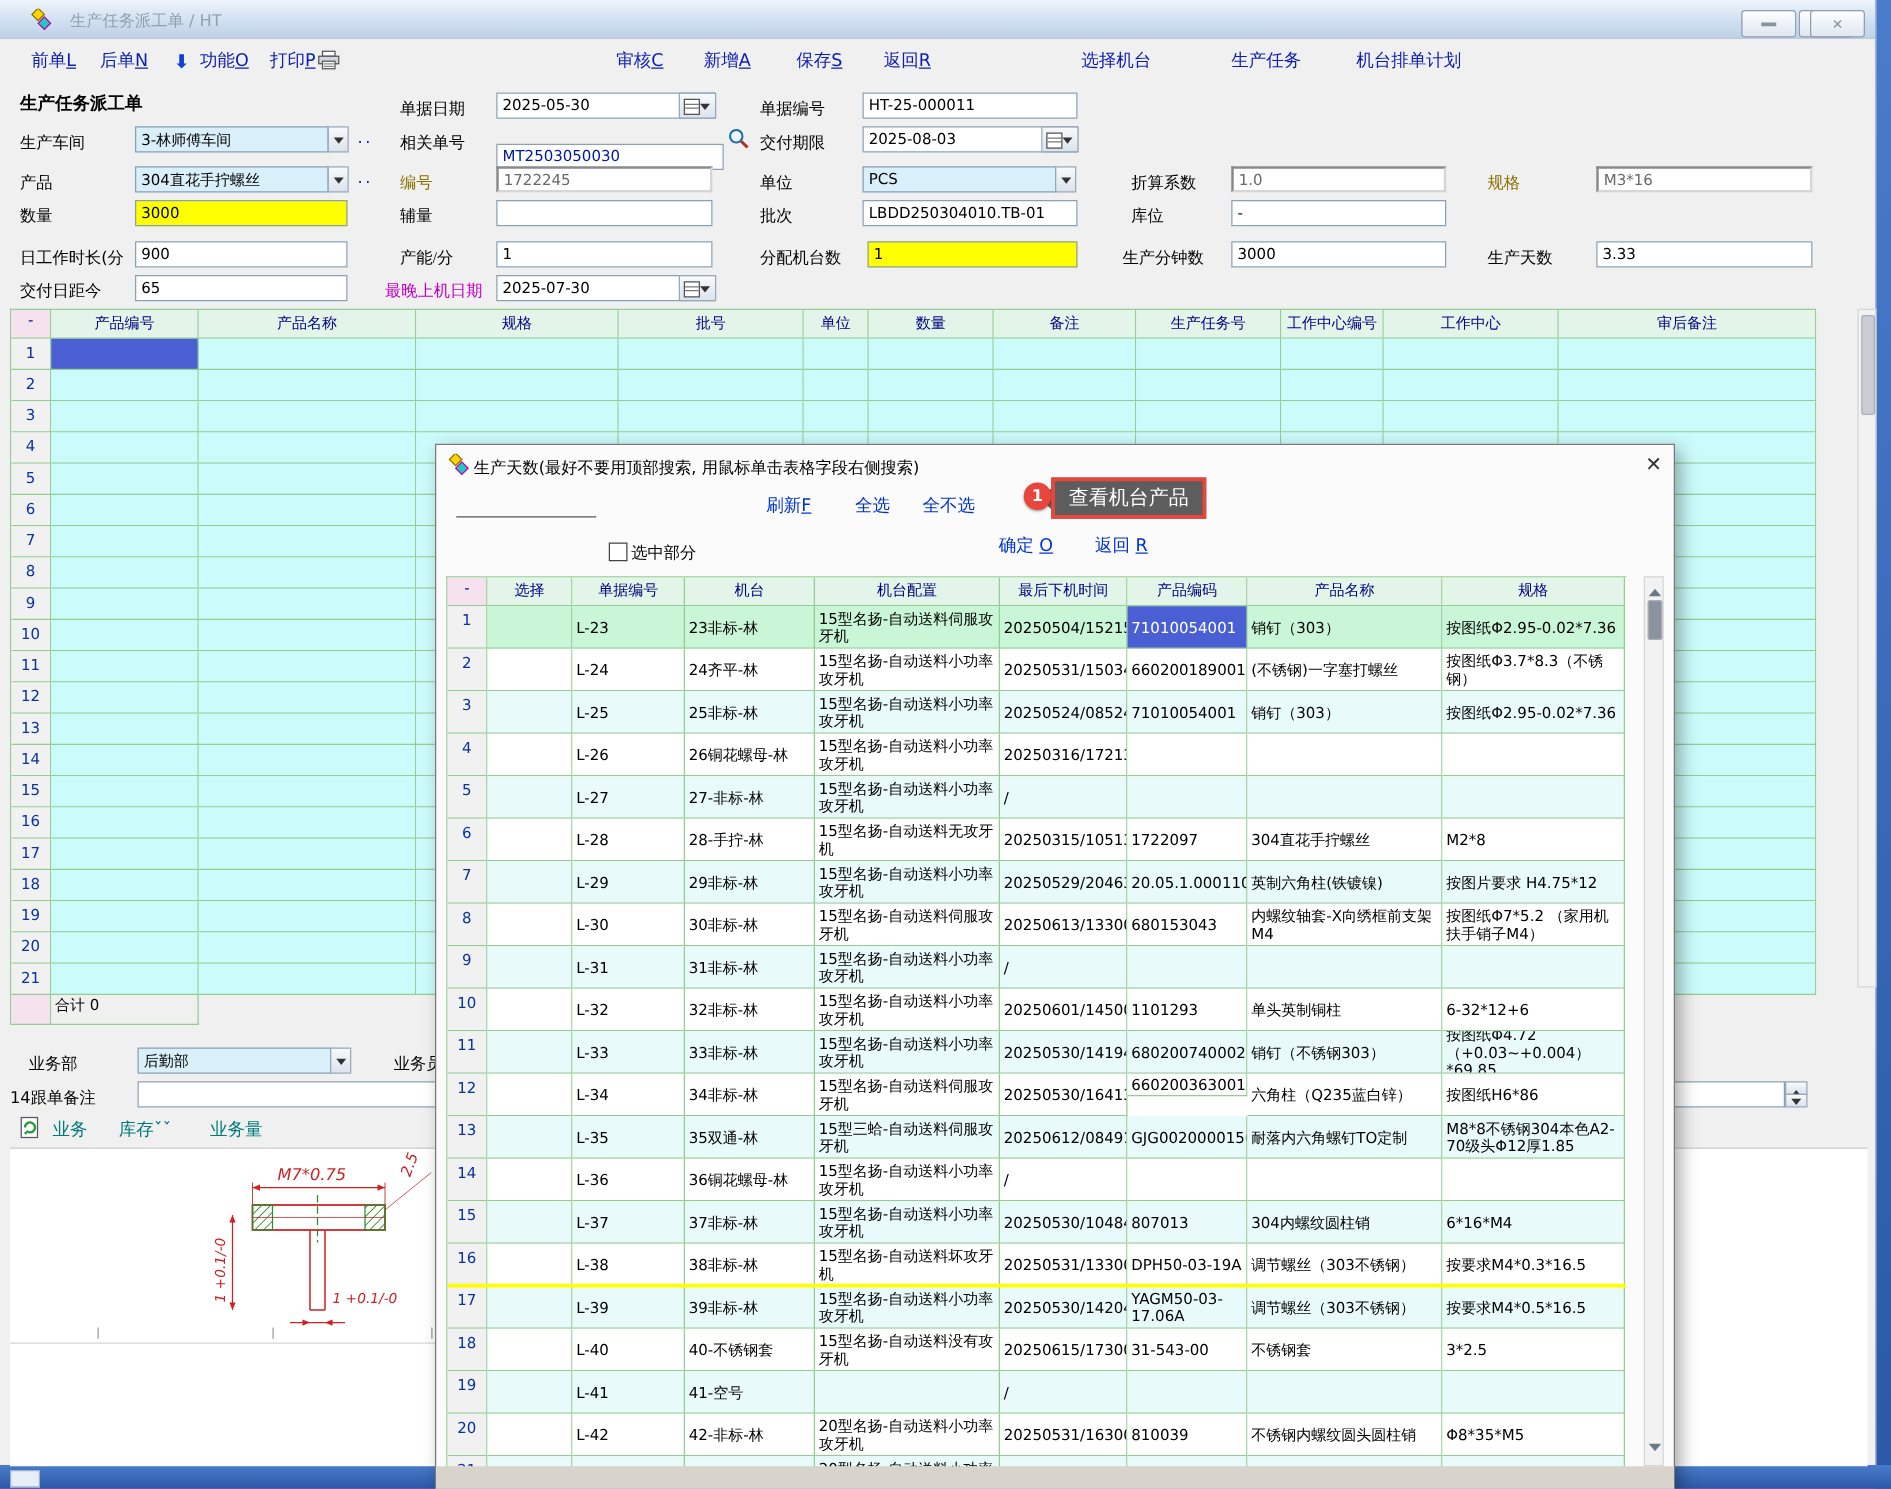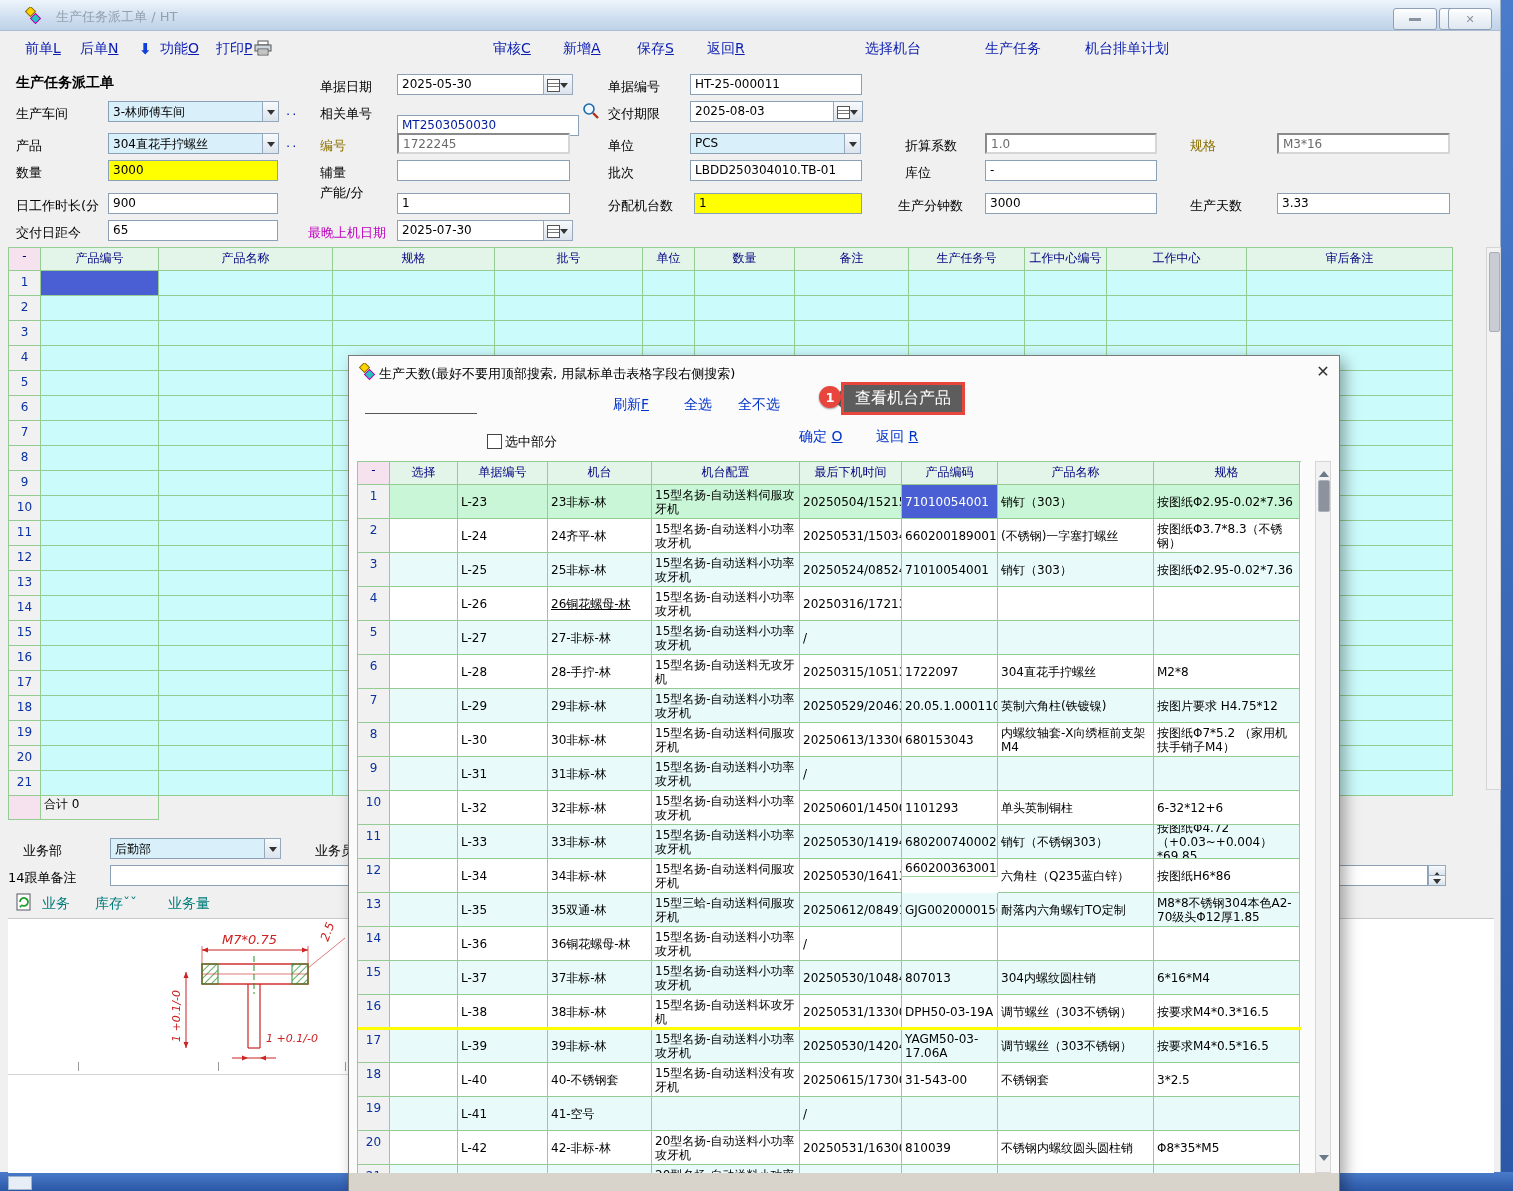--- a/index.html
+++ b/index.html
@@ -170,21 +170,21 @@
     <div class="inp yellowinp" style="left:108px;top:160px;width:170px;"><span>3000</span></div>
     <span class="lbl" style="left:320px;top:164px;">辅量</span>
     <div class="inp" style="left:397px;top:160px;width:173px;"><span></span></div>
     <span class="lbl" style="left:608px;top:164px;">批次</span>
     <div class="inp" style="left:690px;top:160px;width:172px;"><span>LBDD250304010.TB-01</span></div>
     <span class="lbl" style="left:905px;top:164px;">库位</span>
     <div class="inp" style="left:985px;top:160px;width:172px;"><span>-</span></div>
 
     <span class="lbl" style="left:16px;top:197px;">日工作时长(分</span>
     <div class="inp" style="left:108px;top:193px;width:170px;"><span>900</span></div>
-    <span class="lbl" style="left:320px;top:184px;">产能/分</span>
+    <span class="lbl" style="left:320px;top:197px;font-family:Liberation Serif, serif;">产能/分</span>
     <div class="inp" style="left:397px;top:193px;width:173px;"><span>1</span></div>
     <span class="lbl" style="left:608px;top:197px;">分配机台数</span>
     <div class="inp yellowinp" style="left:694px;top:193px;width:168px;"><span>1</span></div>
     <span class="lbl" style="left:898px;top:197px;">生产分钟数</span>
     <div class="inp" style="left:985px;top:193px;width:172px;"><span>3000</span></div>
     <span class="lbl" style="left:1190px;top:197px;">生产天数</span>
     <div class="inp" style="left:1277px;top:193px;width:173px;"><span>3.33</span></div>
 
     <span class="lbl" style="left:16px;top:224px;">交付日距今</span>
     <div class="inp" style="left:108px;top:220px;width:170px;"><span>65</span></div>
@@ -639,21 +639,21 @@
           <div class="gcell dc mdc" style="left: 294px; width: 148px; height: 34px; top: 0px; line-height: 14px;">15型名扬-自动送料小功率攻牙机</div>
           <div class="gcell dc mdc" style="left: 442px; width: 102px; height: 34px; top: 0px; line-height: 14px;">20250524/085248</div>
           <div class="gcell dc mdc" style="left: 544px; width: 96px; height: 34px; top: 0px; line-height: 14px;">71010054001</div>
           <div class="gcell dc mdc" style="left: 640px; width: 156px; height: 34px; top: 0px; line-height: 14px;">销钉（303）</div>
           <div class="gcell dc mdc" style="left: 796px; width: 146px; height: 34px; top: 0px; line-height: 14px;">按图纸Φ2.95-0.02*7.36</div>
         </div>
         <div class="grow mrow-white" style="top: 125px; height: 34px;">
           <div class="gcell nc" style="left: 0px; width: 32px; height: 34px; top: 0px;">4</div>
           <div class="gcell dc mdc" style="left: 32px; width: 68px; height: 34px; top: 0px;"></div>
           <div class="gcell dc mdc" style="left: 100px; width: 90px; height: 34px; top: 0px; line-height: 14px;">L-26</div>
-          <div class="gcell dc mdc" style="left: 190px; width: 104px; height: 34px; top: 0px; line-height: 14px; text-decoration: underline;">26铜花螺母-林</div>
+          <div class="gcell dc mdc" style="left: 190px; width: 104px; height: 34px; top: 0px; line-height: 14px;">26铜花螺母-林</div>
           <div class="gcell dc mdc" style="left: 294px; width: 148px; height: 34px; top: 0px; line-height: 14px;">15型名扬-自动送料小功率攻牙机</div>
           <div class="gcell dc mdc" style="left: 442px; width: 102px; height: 34px; top: 0px; line-height: 14px;">20250316/172136</div>
           <div class="gcell dc mdc" style="left: 544px; width: 96px; height: 34px; top: 0px; line-height: 14px;"></div>
           <div class="gcell dc mdc" style="left: 640px; width: 156px; height: 34px; top: 0px; line-height: 14px;"></div>
           <div class="gcell dc mdc" style="left: 796px; width: 146px; height: 34px; top: 0px; line-height: 14px;"></div>
         </div>
         <div class="grow mrow-alt" style="top: 159px; height: 34px;">
           <div class="gcell nc" style="left: 0px; width: 32px; height: 34px; top: 0px;">5</div>
           <div class="gcell dc mdc" style="left: 32px; width: 68px; height: 34px; top: 0px;"></div>
           <div class="gcell dc mdc" style="left: 100px; width: 90px; height: 34px; top: 0px; line-height: 14px;">L-27</div>

